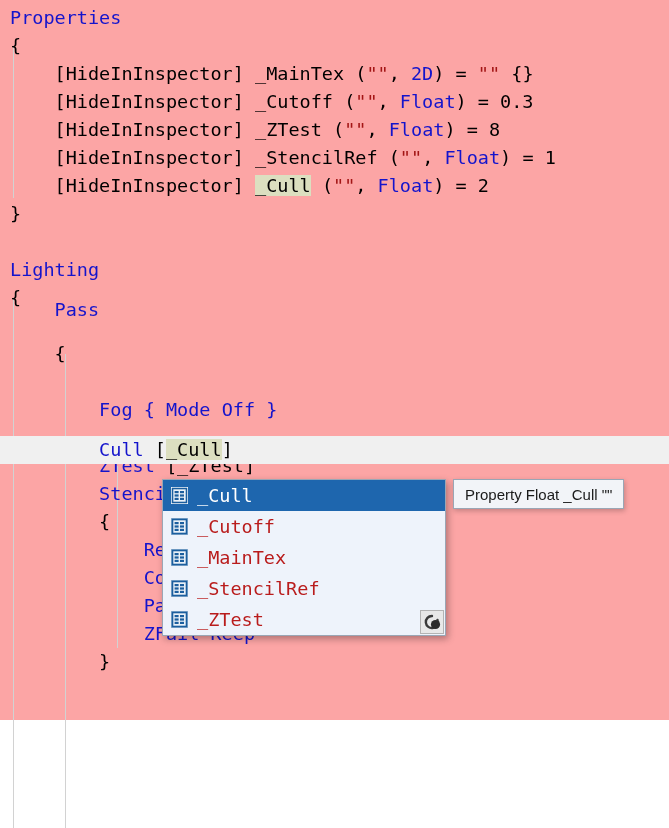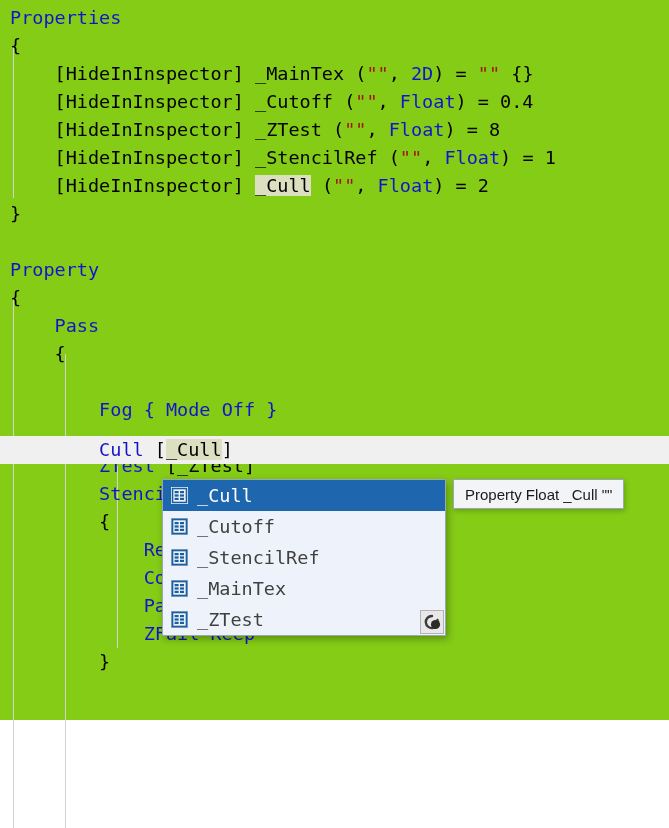--- a/index.html
+++ b/index.html
@@ -14,21 +14,21 @@
     font-family: "DejaVu Sans Mono", monospace;
     -webkit-font-smoothing: antialiased;
   }
 
   
   #editor {
     position: absolute;
     left: 0; top: 0;
     width: 669px;
     height: 720px;
-    background: #84cc16;
+    background: #fca5a5;
     text-decoration: underline;
   }
 
   .indent-guide {
     position: absolute;
     width: 1px;
     background: #d2d2d2;
   }
 
   .code-line {
@@ -72,21 +72,21 @@
     overflow: hidden;
   }
   .ac-item {
     height: 31px;
     display: flex;
     align-items: center;
     padding-left: 7px;
     box-sizing: border-box;
     font-family: "DejaVu Sans Mono", monospace;
     font-size: 18.5px;
-    color: #404040;
+    color: #b91c1c;
     position: relative;
   }
   .ac-item.selected {
     background: #1e66ae;
     color: #ffffff;
   }
   .ac-icon {
     width: 19px;
     height: 19px;
     margin-right: 8px;
@@ -131,29 +131,29 @@
   <div id="indent-guides">
       <div class="indent-guide" style="left: 13px; top: 46px; height: 152px;"></div>
       <div class="indent-guide" style="left: 13px; top: 298px; height: 530px;"></div>
       <div class="indent-guide" style="left: 65px; top: 354px; height: 474px;"></div>
       <div class="indent-guide" style="left: 117px; top: 466px; height: 182px;"></div>
     </div>
   <div id="code-lines">
       <div class="code-line" style="top: 4px;"><span class="txt"><span class="kw">Properties</span></span></div>
       <div class="code-line" style="top: 32px;"><span class="txt"><span class="punct">{</span></span></div>
       <div class="code-line" style="top: 60px;"><span class="txt"><span class="plain">    [HideInInspector] _MainTex </span><span class="punct">(</span><span class="str">""</span><span class="punct">, </span><span class="type">2D</span><span class="punct">) = </span><span class="str">""</span><span class="punct"> {}</span></span></div>
-      <div class="code-line" style="top: 88px;"><span class="txt"><span class="plain">    [HideInInspector] _Cutoff </span><span class="punct">(</span><span class="str">""</span><span class="punct">, </span><span class="type">Float</span><span class="punct">) = 0.4</span></span></div>
+      <div class="code-line" style="top: 88px;"><span class="txt"><span class="plain">    [HideInInspector] _Cutoff </span><span class="punct">(</span><span class="str">""</span><span class="punct">, </span><span class="type">Float</span><span class="punct">) = 0.3</span></span></div>
       <div class="code-line" style="top: 116px;"><span class="txt"><span class="plain">    [HideInInspector] _ZTest </span><span class="punct">(</span><span class="str">""</span><span class="punct">, </span><span class="type">Float</span><span class="punct">) = 8</span></span></div>
       <div class="code-line" style="top: 144px;"><span class="txt"><span class="plain">    [HideInInspector] _StencilRef </span><span class="punct">(</span><span class="str">""</span><span class="punct">, </span><span class="type">Float</span><span class="punct">) = 1</span></span></div>
       <div class="code-line" style="top: 172px;"><span class="txt"><span class="plain">    [HideInInspector] </span><span class="plain hl">_Cull</span><span class="plain"> </span><span class="punct">(</span><span class="str">""</span><span class="punct">, </span><span class="type">Float</span><span class="punct">) = 2</span></span></div>
       <div class="code-line" style="top: 200px;"><span class="txt"><span class="punct">}</span></span></div>
       <div class="code-line" style="top: 228px;"><span class="txt"><span class="plain"></span></span></div>
-      <div class="code-line" style="top: 256px;"><span class="txt"><span class="kw">Property</span></span></div>
+      <div class="code-line" style="top: 256px;"><span class="txt"><span class="kw">Lighting</span></span></div>
       <div class="code-line" style="top: 284px;"><span class="txt"><span class="punct">{</span></span></div>
-      <div class="code-line" style="top: 312px;"><span class="txt"><span class="plain">    </span><span class="kw">Pass</span></span></div>
+      <div class="code-line" style="top: 296px;"><span class="txt"><span class="plain">    </span><span class="kw">Pass</span></span></div>
       <div class="code-line" style="top: 340px;"><span class="txt"><span class="punct">    {</span></span></div>
       <div class="code-line" style="top: 368px;"><span class="txt"><span class="plain">        </span></span></div>
       <div class="code-line" style="top: 396px;"><span class="txt"><span class="plain">        </span><span class="kw">Fog { Mode Off }</span></span></div>
       <div class="code-line" style="top: 424px; margin-top: 28px;"><span class="txt"><span class="plain">        </span><span class="kw">ZTest </span><span class="punct">[_ZTest]</span></span></div>
       <div class="code-line current" style="top: 436px;"><span class="txt"><span class="plain">        </span><span class="kw">Cull </span><span class="punct">[</span><span class="punct hl">_Cull</span><span class="punct">]</span></span></div>
       <div class="code-line" style="top: 480px;"><span class="txt"><span class="plain">        </span><span class="kw">Stencil</span></span></div>
       <div class="code-line" style="top: 508px;"><span class="txt"><span class="punct">        {</span></span></div>
       <div class="code-line" style="top: 536px;"><span class="txt"><span class="plain">            </span><span class="kw">Ref </span><span class="punct">[_StencilRef]</span></span></div>
       <div class="code-line" style="top: 564px;"><span class="txt"><span class="plain">            </span><span class="kw">Comp Always</span></span></div>
       <div class="code-line" style="top: 592px;"><span class="txt"><span class="plain">            </span><span class="kw">Pass Replace</span></span></div>
@@ -194,34 +194,34 @@
         <span class="ac-icon"><svg width="19" height="19" viewBox="0 0 19 19">
             <rect x="1" y="1" width="17" height="17" fill="#8fb0cf"></rect>
             <rect x="2.5" y="2.5" width="14" height="14" fill="#eaf1f8" stroke="#1b5e9e" stroke-width="1.6"></rect>
             <rect x="4.6" y="5.0" width="4.0" height="2.2" fill="#1b5e9e"></rect>
             <rect x="10.0" y="5.0" width="4.0" height="2.2" fill="#1b5e9e"></rect>
             <rect x="4.6" y="8.4" width="4.0" height="2.2" fill="#1b5e9e"></rect>
             <rect x="10.0" y="8.4" width="4.0" height="2.2" fill="#1b5e9e"></rect>
             <rect x="4.6" y="11.8" width="4.0" height="2.2" fill="#1b5e9e"></rect>
             <rect x="10.0" y="11.8" width="4.0" height="2.2" fill="#1b5e9e"></rect>
           </svg></span>
+        <span class="ac-label">_MainTex</span>
+      </div>
+      <div class="ac-item">
+        <span class="ac-icon"><svg width="19" height="19" viewBox="0 0 19 19">
+            <rect x="1" y="1" width="17" height="17" fill="#8fb0cf"></rect>
+            <rect x="2.5" y="2.5" width="14" height="14" fill="#eaf1f8" stroke="#1b5e9e" stroke-width="1.6"></rect>
+            <rect x="4.6" y="5.0" width="4.0" height="2.2" fill="#1b5e9e"></rect>
+            <rect x="10.0" y="5.0" width="4.0" height="2.2" fill="#1b5e9e"></rect>
+            <rect x="4.6" y="8.4" width="4.0" height="2.2" fill="#1b5e9e"></rect>
+            <rect x="10.0" y="8.4" width="4.0" height="2.2" fill="#1b5e9e"></rect>
+            <rect x="4.6" y="11.8" width="4.0" height="2.2" fill="#1b5e9e"></rect>
+            <rect x="10.0" y="11.8" width="4.0" height="2.2" fill="#1b5e9e"></rect>
+          </svg></span>
         <span class="ac-label">_StencilRef</span>
-      </div>
-      <div class="ac-item">
-        <span class="ac-icon"><svg width="19" height="19" viewBox="0 0 19 19">
-            <rect x="1" y="1" width="17" height="17" fill="#8fb0cf"></rect>
-            <rect x="2.5" y="2.5" width="14" height="14" fill="#eaf1f8" stroke="#1b5e9e" stroke-width="1.6"></rect>
-            <rect x="4.6" y="5.0" width="4.0" height="2.2" fill="#1b5e9e"></rect>
-            <rect x="10.0" y="5.0" width="4.0" height="2.2" fill="#1b5e9e"></rect>
-            <rect x="4.6" y="8.4" width="4.0" height="2.2" fill="#1b5e9e"></rect>
-            <rect x="10.0" y="8.4" width="4.0" height="2.2" fill="#1b5e9e"></rect>
-            <rect x="4.6" y="11.8" width="4.0" height="2.2" fill="#1b5e9e"></rect>
-            <rect x="10.0" y="11.8" width="4.0" height="2.2" fill="#1b5e9e"></rect>
-          </svg></span>
-        <span class="ac-label">_MainTex</span>
       </div>
       <div class="ac-item">
         <span class="ac-icon"><svg width="19" height="19" viewBox="0 0 19 19">
             <rect x="1" y="1" width="17" height="17" fill="#8fb0cf"></rect>
             <rect x="2.5" y="2.5" width="14" height="14" fill="#eaf1f8" stroke="#1b5e9e" stroke-width="1.6"></rect>
             <rect x="4.6" y="5.0" width="4.0" height="2.2" fill="#1b5e9e"></rect>
             <rect x="10.0" y="5.0" width="4.0" height="2.2" fill="#1b5e9e"></rect>
             <rect x="4.6" y="8.4" width="4.0" height="2.2" fill="#1b5e9e"></rect>
             <rect x="10.0" y="8.4" width="4.0" height="2.2" fill="#1b5e9e"></rect>
             <rect x="4.6" y="11.8" width="4.0" height="2.2" fill="#1b5e9e"></rect>

